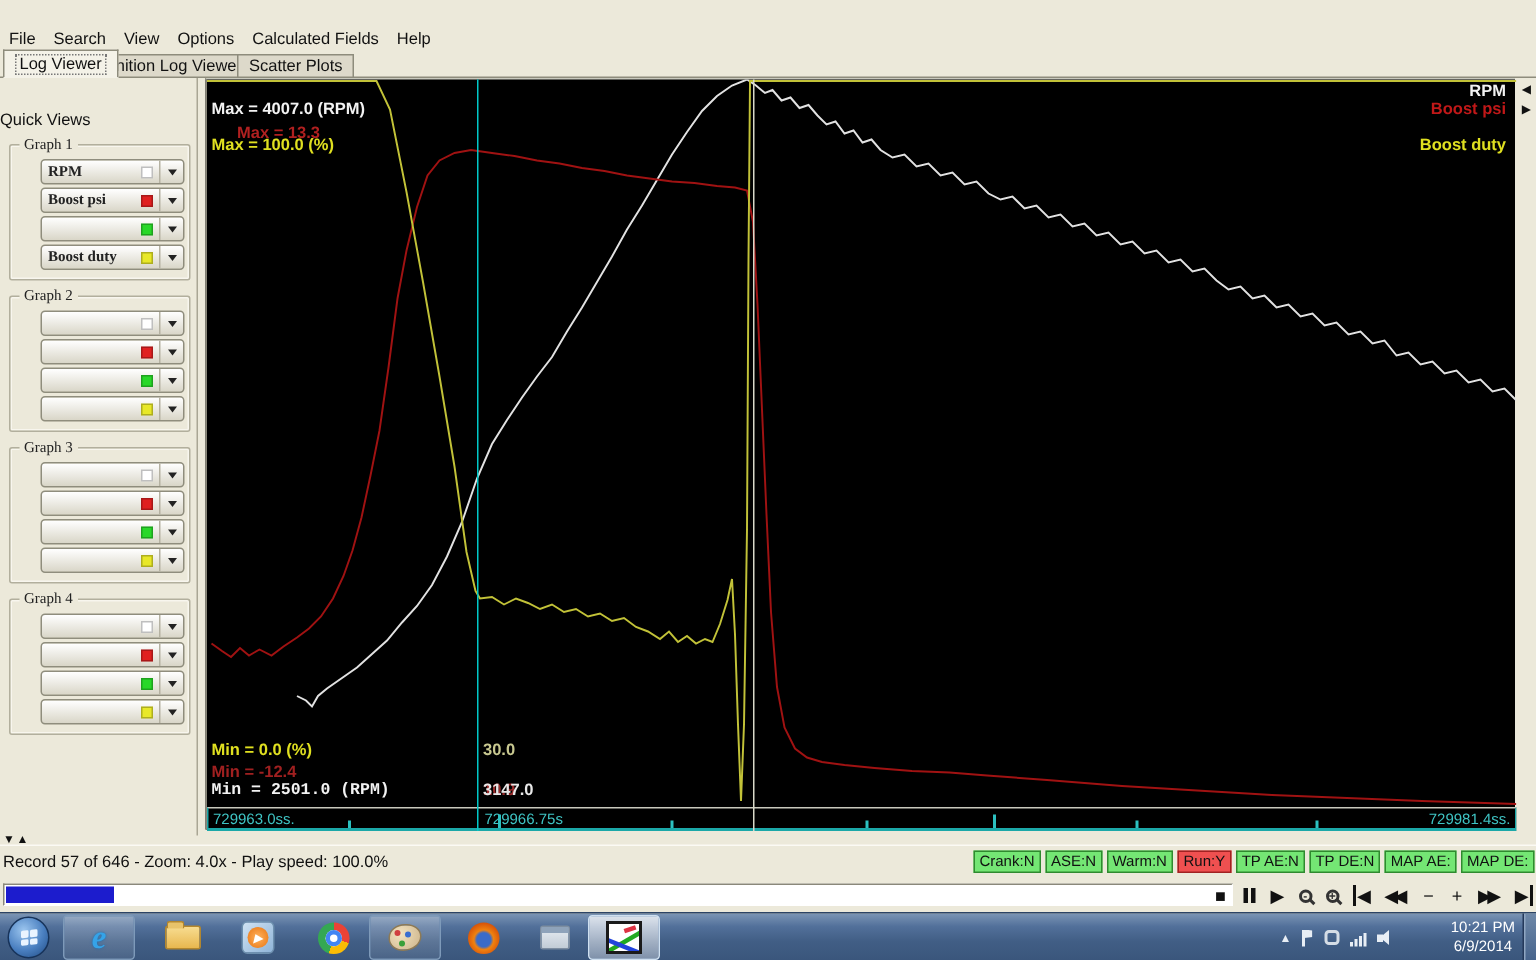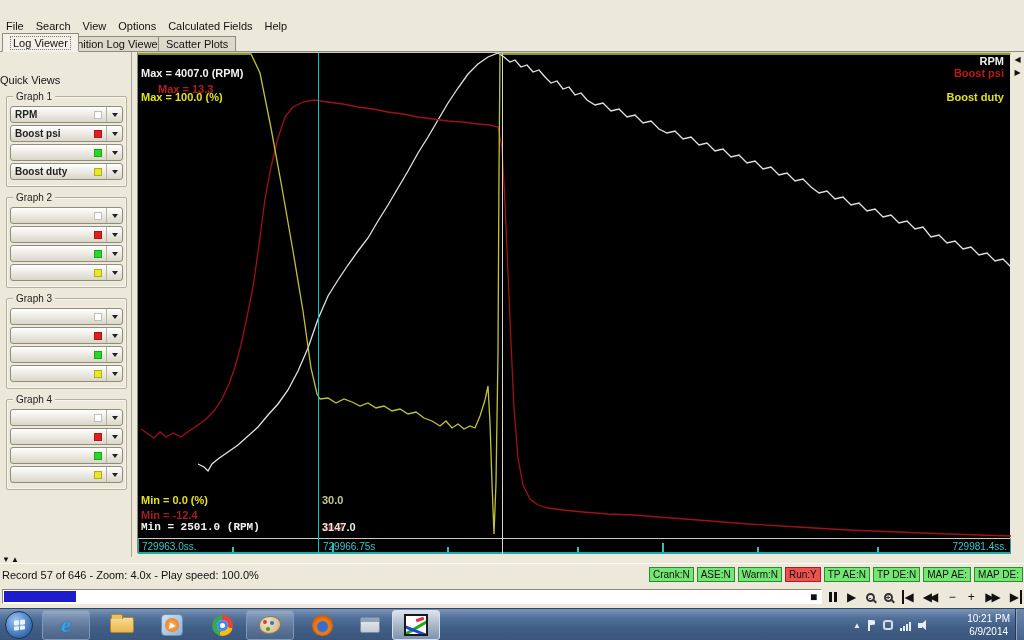--- a/index.html
+++ b/index.html
@@ -32,21 +32,21 @@
   .tab { position:absolute; bottom:0; height:16px; background:#ddd9ca; border:1px solid #8e8c7c;
     font-size:11px; color:#111; display:flex; align-items:center; padding:0 7px; }
   .tab.active { height:19px; background:#f4f2e8; border-bottom:1px solid #f4f2e8; z-index:2; }
   .tab.active .inner { border:1px dotted #777; padding:0 2px; }
 
   
   #sidebar { position:absolute; left:0; top:52px; width:132px; height:505px; background:#ece9da;
     border-right:1px solid #a9a694; }
   #qv-title { text-align:left; font-size:11px; font-weight:normal; margin-top:22px; color:#111; }
   .groupbox { position:relative; margin:10px 4px 0 6px; border:1px solid #b2af9d; border-radius:2px;
-    box-shadow:inset 0 0 0 1px #f8f6ee; padding:9px 3px 4px 3px; }
+    box-shadow:inset 0 0 0 1px #f8f6ee; padding:9px 3px 4px 20px;font-family:Liberation Serif, serif; }
   .groupbox .gb-label { position:absolute; left:6px; top:-6px; background:#ece9da; padding:0 3px; font-size:10px; color:#222; }
   .combo { height:17px; margin-bottom:2px; border:1px solid #8f8d7d; border-radius:3px;
     background:linear-gradient(#ffffff,#d9d6c8); display:flex; align-items:center; position:relative; }
   .combo .clabel { flex:1; font-size:10px; font-weight:bold; color:#222; padding-left:4px; white-space:nowrap; overflow:hidden; }
   .combo .chip { width:8px; height:8px; margin-right:4px; border:1px solid rgba(0,0,0,.25); }
   .combo .dd { width:16px; height:100%; border-left:1px solid #b5b2a2; display:flex; align-items:center; justify-content:center; }
   .combo .arr { width:0; height:0; border-left:3px solid transparent; border-right:3px solid transparent; border-top:4px solid #222; }
 
   
   #chart { position:absolute; left:137px; top:52px; width:873px; height:501px; background:#000;

